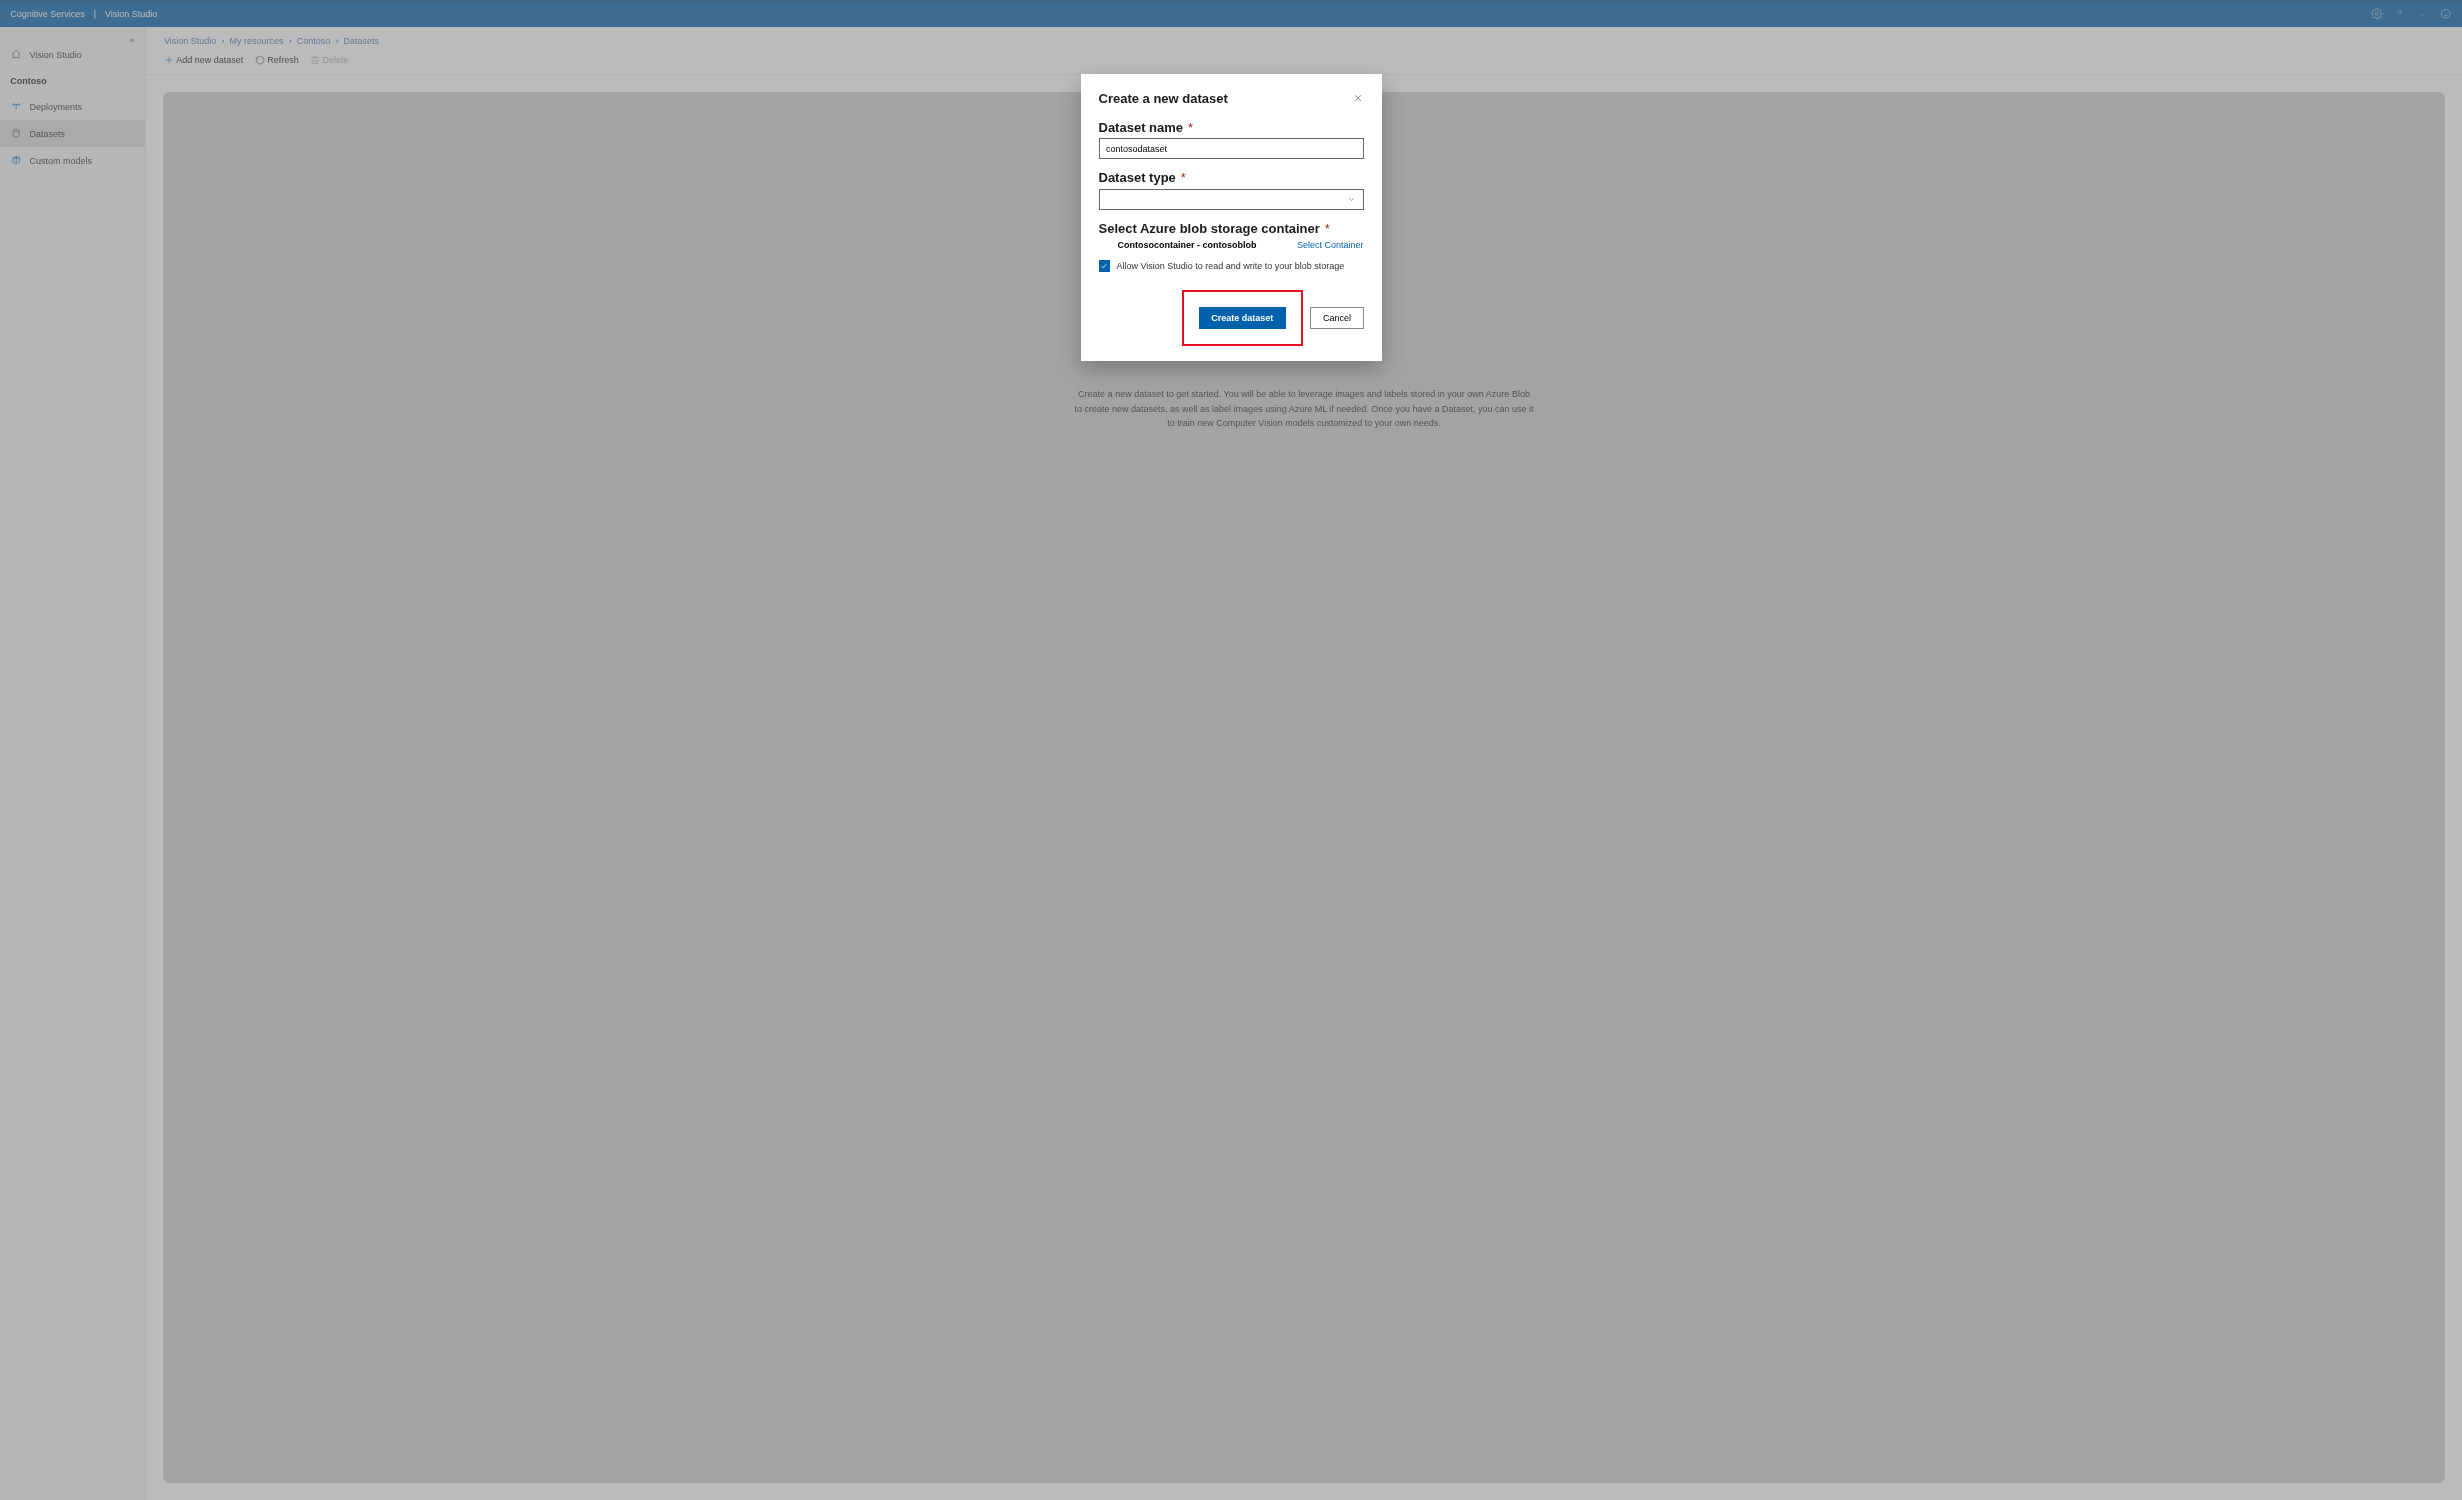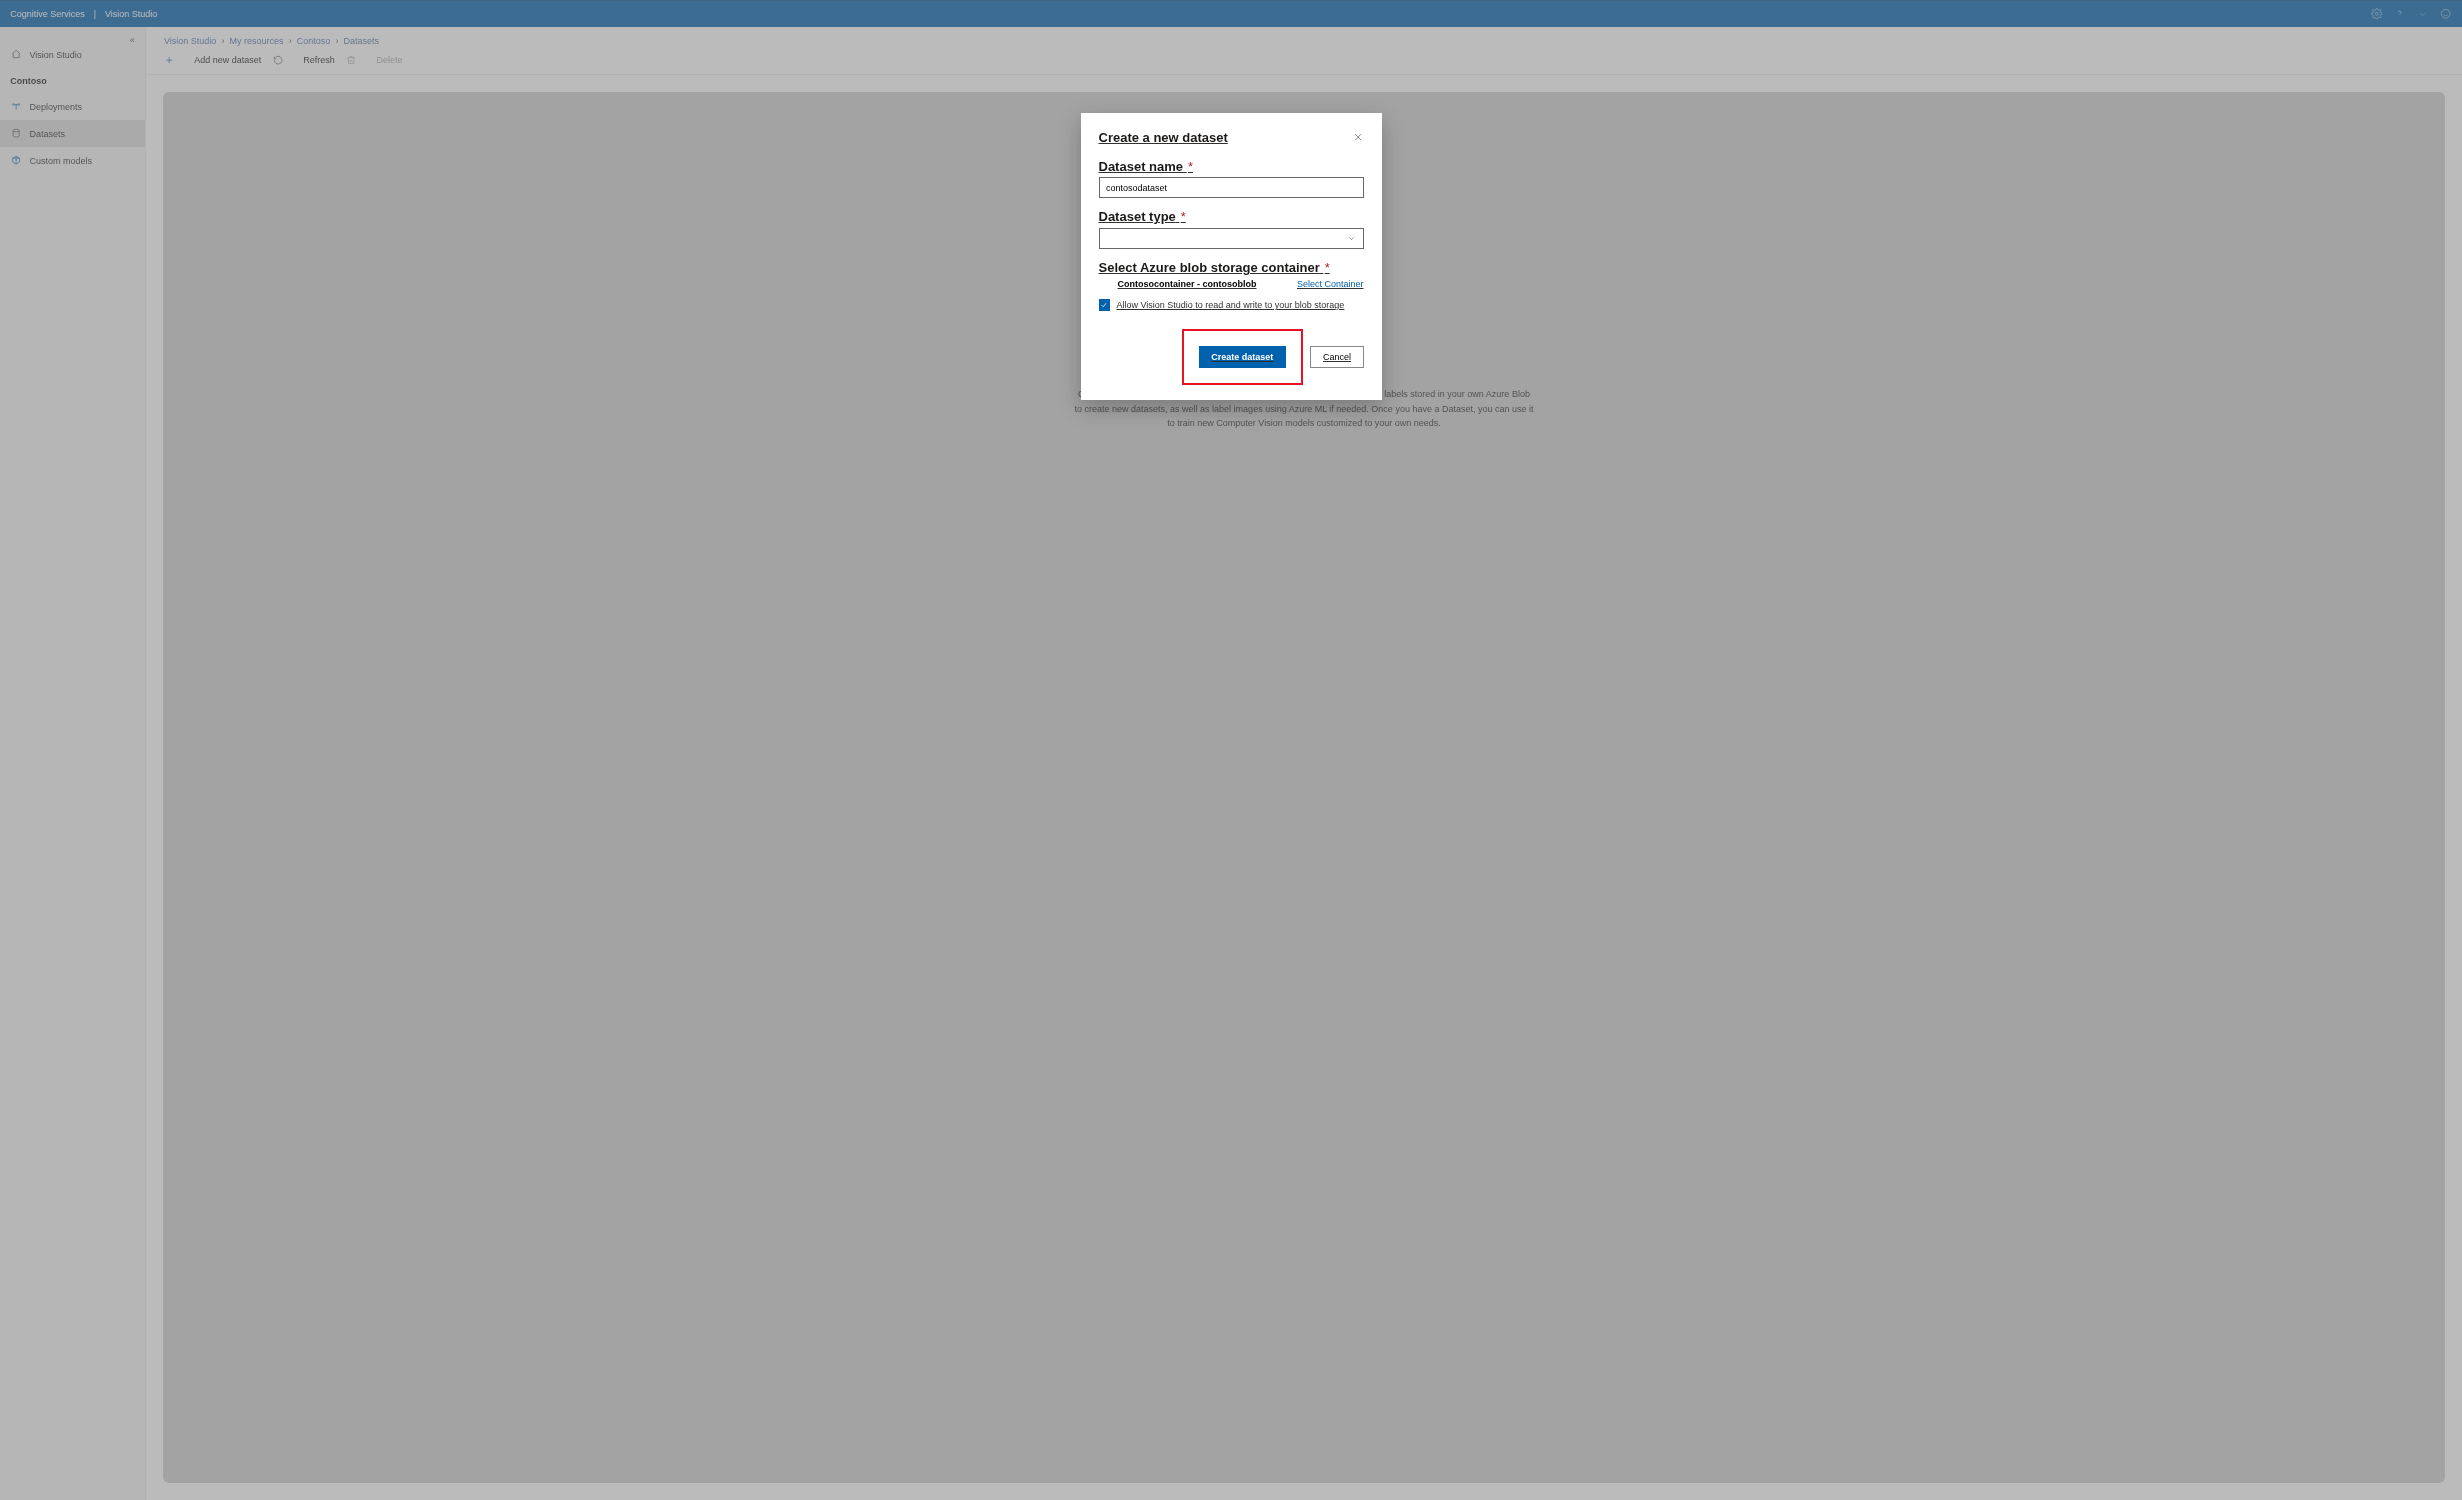--- a/index.html
+++ b/index.html
@@ -25,32 +25,32 @@
   .side-home { margin-top: 7.7px; }
 
   
   .content { flex: 1; display: flex; flex-direction: column; min-width: 0; }
   .breadcrumbs { display: flex; align-items: center; gap: 5.1px; padding: 9px 18px; color: #0061ad; font-size: 9px; }
   .breadcrumbs .sep { color: #555; }
   .breadcrumbs .crumb { color: #4f72ad; cursor: pointer; }
   .breadcrumbs .crumb.current { color: #54769f; }
   .page-title { font-size: 16.7px; font-weight: 600; padding: 3.8px 18px 11.5px 18px; color: #1b1a19; }
   .toolbar { display: flex; align-items: center; gap: 11.5px; padding: 0 18px 9px 18px; border-bottom: 0.6px solid #eee; }
-  .tb-btn { display: inline-flex; align-items: flex-start; gap: 20px; color: #1b1a19; cursor: pointer; background: none; border: none; font-size: 9px; }
+  .tb-btn { display: inline-flex; align-items: flex-start; gap: 2px; color: #1b1a19; cursor: pointer; background: none; border: none; font-size: 9px; }
   .tb-btn.disabled { color: #a9a9a9; cursor: default; }
   .tb-btn .icon { width: 10.3px; height: 10.3px; display: inline-flex; align-items: center; justify-content: center; }
 
   
   .canvas { flex: 1; background: #cfcfcf; margin: 17px; overflow: auto; display: flex; justify-content: center; border-radius: 6px; }
   .canvas-inner { width: 100%; padding: 13px 18px; }
   .desc-block { max-width: 461px; margin: 282px auto 0 auto; text-align: center; color: #2b2b2b; line-height: 1.6; }
 
   
   .overlay { position: fixed; inset: 0; background: rgba(120,120,120,0.5); display: flex; align-items: flex-start; justify-content: center; }
-  .modal { margin-top: 113px; width: 301px; background: #fff; box-shadow: 0 7.7px 20.5px rgba(0,0,0,.25); padding: 16.7px 18px 15.4px 18px; text-decoration: underline; }
+  .modal { margin-top: 74px; width: 301px; background: #fff; box-shadow: 0 7.7px 20.5px rgba(0,0,0,.25); padding: 16.7px 18px 15.4px 18px; }
   .modal-header { display: flex; align-items: center; justify-content: space-between; margin-bottom: 14px; }
   .modal-title { font-size: 13px; font-weight: 600; color: #1b1a19; }
   .close-x { cursor: pointer; color: #555; width: 11.5px; height: 11.5px; display: inline-flex; align-items: center; justify-content: center; }
   .field { margin-bottom: 11.5px; }
   .field-label { font-size: 13px; color: #1b1a19; margin-bottom: 3.8px; display: block; font-weight: 600; }
   .req { color: #a4262c; margin-left: 1.3px; font-weight: 400;}
   .text-input { width: 100%; height: 20.5px; border: 0.6px solid #666; padding: 0 6.4px; font-size: 9px; }
   .select { width: 100%; height: 20.5px; border: 0.6px solid #666; display: flex; align-items: center; justify-content: space-between; padding: 0 6.4px; cursor: pointer; background: #fff; }
   .select .chev { color: #555; }
   .container-row { display: flex; align-items: center; justify-content: space-between; margin-top: 3.8px; padding-left: 19px;}

